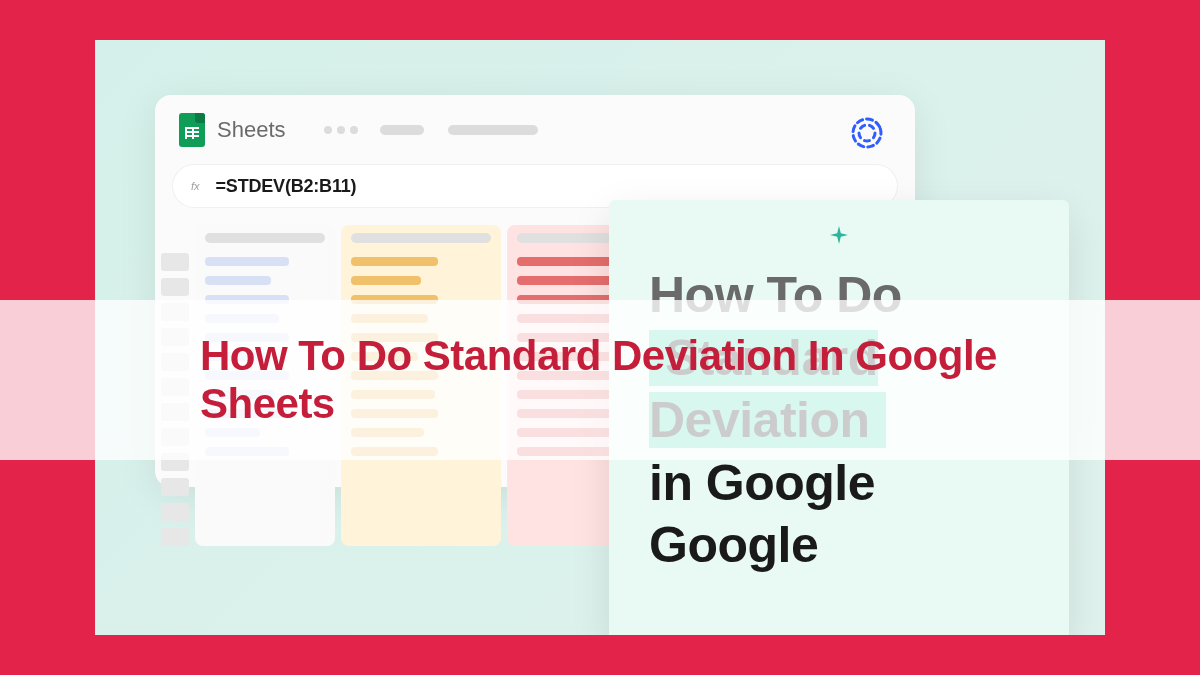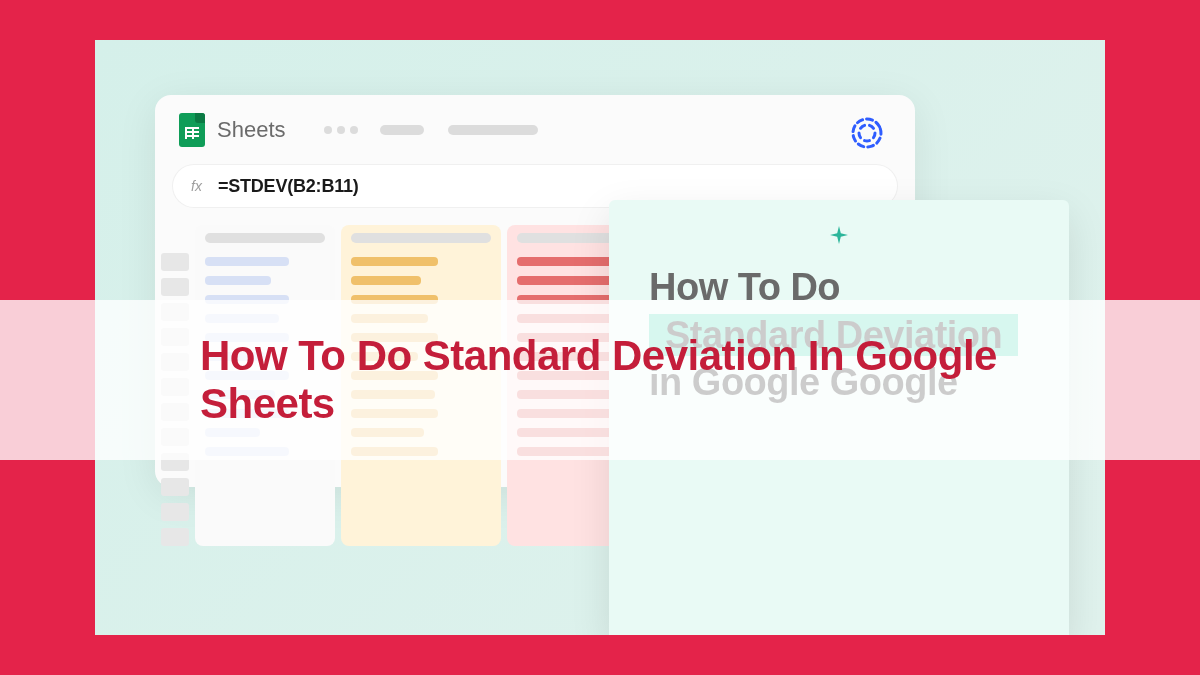--- a/index.html
+++ b/index.html
@@ -81,21 +81,21 @@
   margin: 4px 18px 0 18px;
   background: #fff;
   border-radius: 24px;
   height: 42px;
   display: flex;
   align-items: center;
   padding: 0 18px;
   gap: 16px;
   box-shadow: 0 0 0 1px #f0f0f0;
 }
-.fx { font-style: italic; color: #9e9e9e; font-size: 14px; }
+.fx { font-style: italic; color: #9e9e9e; font-size: 11px; }
 .formula-text { font-size: 18px; color: #1a1a1a; font-weight: 700; letter-spacing: -0.2px; }
 .sheet-body {
   padding: 18px 18px 0 6px;
   display: flex;
   gap: 6px;
 }
 .row-heads { width: 28px; display: flex; flex-direction: column; gap: 7px; padding-top: 28px; }
 .row-heads div { height: 18px; border-radius: 3px; background: #e7e7e7; }
 .col {
   display: flex;
@@ -124,21 +124,21 @@
   padding: 64px 40px 0 40px;
 }
 .spark {
   position: absolute;
   left: 50%;
   top: 26px;
   transform: translateX(-50%);
   width: 18px; height: 18px;
 }
 .spark svg { width: 100%; height: 100%; }
-.card-title { font-size: 38px; line-height: 1.25; font-weight: 800; color: #1a1a1a; letter-spacing: -0.5px; }
+.card-title { font-size: 50px; line-height: 1.25; font-weight: 800; color: #1a1a1a; letter-spacing: -0.5px; }
 .card-title .muted { color: #6a6a6a; font-weight: 800; }
 .card-title .hl { background: #48d9b8; padding: 0 16px; }
 .overlay {
   position: absolute;
   left: 0;
   top: 300px;
   width: 1200px;
   height: 160px;
   background: rgba(255,255,255,0.78);
   display: flex;

